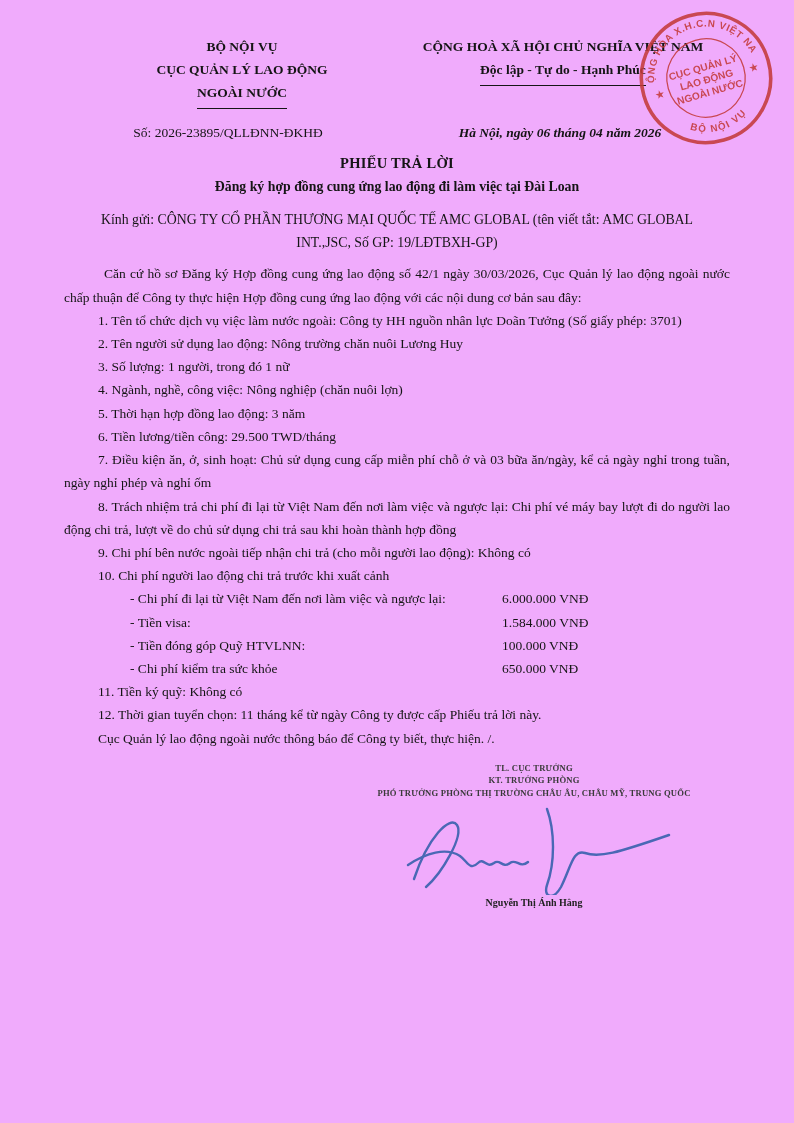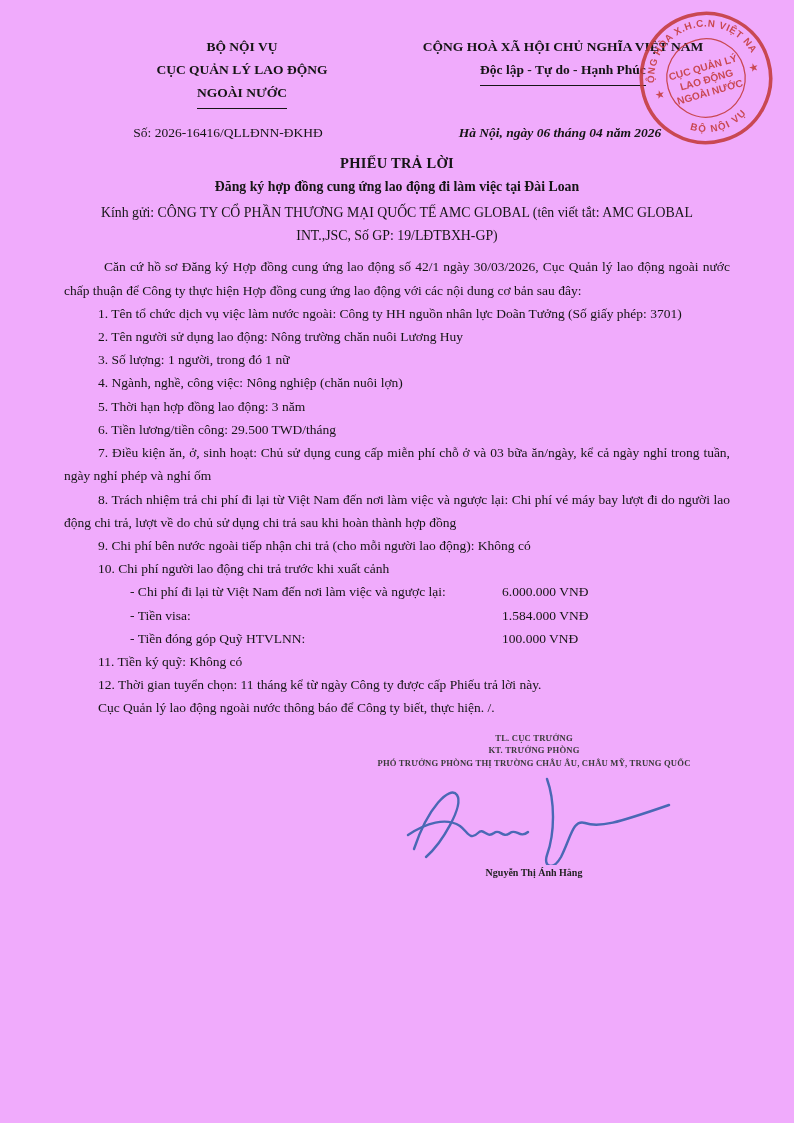--- a/index.html
+++ b/index.html
@@ -26,21 +26,21 @@
   .u-line { display: inline-block; border-bottom: 1.6px solid #151515; padding-bottom: 3px; }
 
   .meta-row { display: flex; justify-content: space-between; margin-top: 16px; }
   .doc-number { width: 300px; margin-left: 14px; text-align: center; font-size: 13.5px; }
   .date-line  { width: 340px; text-align: center; font-size: 13.5px; font-style: italic; font-weight: bold; }
 
   
   .title-block { margin-top: 14px; text-align: center; }
   .title-main { font-size: 14.5px; font-weight: bold; letter-spacing: .3px; }
   .title-sub  { font-size: 13.8px; font-weight: bold; margin-top: 7px; }
-  .title-recipient { font-size: 13.8px; margin: 7px auto 0 auto; width: 612px; line-height: 1.65; }
+  .title-recipient { font-size: 13.8px; margin: 14px auto 0 auto; width: 612px; line-height: 1.65; }
 
   
   .body-text { margin-top: 8px; font-size: 13.5px; line-height: 1.72; }
   .para  { text-align: justify; text-indent: 40px; }
   .item  { text-align: justify; text-indent: 34px; }
 
   .fees { margin-left: 66px; }
   .fee-row { display: flex; }
   .fee-label { width: 372px; }
   .fee-value { flex: 1; }
@@ -76,21 +76,21 @@
         <div>CỤC QUẢN LÝ LAO ĐỘNG</div>
         <div><span class="u-line">NGOÀI NƯỚC</span></div>
       </div>
       <div class="hdr-right">
         <div>CỘNG HOÀ XÃ HỘI CHỦ NGHĨA VIỆT NAM</div>
         <div><span class="u-line">Độc lập - Tự do - Hạnh Phúc</span></div>
       </div>
     </div>
 
     <div class="meta-row">
-      <div class="doc-number">Số: 2026-16416/QLLĐNN-ĐKHĐ</div>
+      <div class="doc-number">Số: 2026-23895/QLLĐNN-ĐKHĐ</div>
       <div class="date-line">Hà Nội, ngày 06 tháng 04 năm 2026</div>
     </div>
 
     <div class="title-block">
       <div class="title-main">PHIẾU TRẢ LỜI</div>
       <div class="title-sub">Đăng ký hợp đồng cung ứng lao động đi làm việc tại Đài Loan</div>
       <div class="title-recipient">Kính gửi: CÔNG TY CỔ PHẦN THƯƠNG MẠI QUỐC TẾ AMC GLOBAL (tên viết tắt: AMC GLOBAL INT.,JSC, Số GP: 19/LĐTBXH-GP)</div>
     </div>
 
     <div class="body-text">
@@ -112,20 +112,24 @@
           <span class="fee-label">- Chi phí đi lại từ Việt Nam đến nơi làm việc và ngược lại:</span>
           <span class="fee-value">6.000.000 VNĐ</span>
         </div>
         <div class="fee-row">
           <span class="fee-label">- Tiền visa:</span>
           <span class="fee-value">1.584.000 VNĐ</span>
         </div>
         <div class="fee-row">
           <span class="fee-label">- Tiền đóng góp Quỹ HTVLNN:</span>
           <span class="fee-value">100.000 VNĐ</span>
+        </div>
+        <div class="fee-row">
+          <span class="fee-label">- Chi phí kiểm tra sức khỏe</span>
+          <span class="fee-value">650.000 VNĐ</span>
         </div>
       </div>
 
       <p class="item">11. Tiền ký quỹ: Không có</p>
       <p class="item">12. Thời gian tuyển chọn: 11 tháng kể từ ngày Công ty được cấp Phiếu trả lời này.</p>
       <p class="item">Cục Quản lý lao động ngoài nước thông báo để Công ty biết, thực hiện. /.</p>
     </div>
 
     <div class="sig-block">
       <div class="sig-titles">

